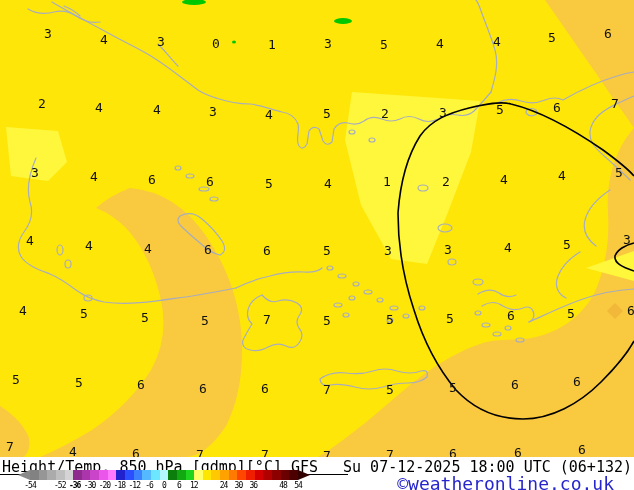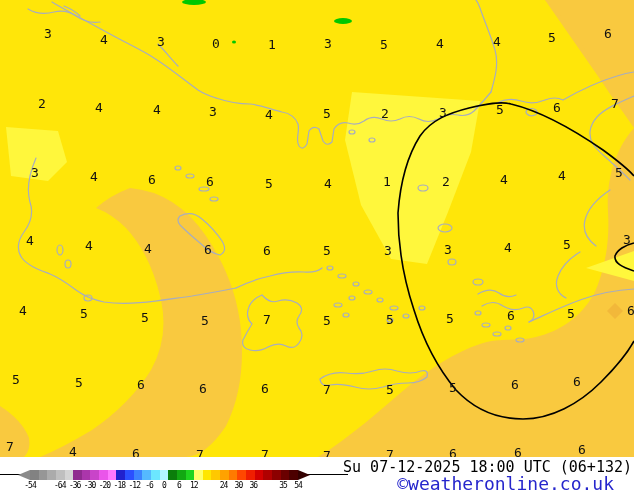--- a/index.html
+++ b/index.html
@@ -170,20 +170,21 @@
           <text x="265" y="459" text-anchor="middle">7</text>
           <text x="327" y="460" text-anchor="middle">7</text>
           <text x="390" y="459" text-anchor="middle">7</text>
           <text x="453" y="458" text-anchor="middle">6</text>
           <text x="518" y="457" text-anchor="middle">6</text>
           <text x="582" y="454" text-anchor="middle">6</text>
         </g>
       </svg>
   </div>
   <div class="infobar">
+    <span class="product">Height/Temp. 850 hPa [gdmp][°C] GFS</span>
     <span class="datetime">Su 07-12-2025 18:00 UTC (06+132)</span>
     <div class="title-rule"></div>
     <div class="scalewrap">
       <div class="arrow left"></div>
       <div class="scalebar" id="scale-bar">
           <div style="background: rgb(130, 130, 130);"></div>
           <div style="background: rgb(150, 150, 150);"></div>
           <div style="background: rgb(171, 171, 171);"></div>
           <div style="background: rgb(191, 191, 191);"></div>
           <div style="background: rgb(212, 212, 212);"></div>
@@ -211,34 +212,34 @@
           <div style="background: rgb(212, 0, 0);"></div>
           <div style="background: rgb(176, 0, 0);"></div>
           <div style="background: rgb(140, 0, 0);"></div>
           <div style="background: rgb(106, 0, 0);"></div>
           <div style="background: rgb(76, 0, 0);"></div>
         </div>
       <div class="arrow right"></div>
       <div class="scalelabels" id="scale-labels">
           <span style="left: 0%;">-54</span>
           <span style="left: 5.55556%; margin-top: 24px;">-48</span>
-          <span style="left: 11.1111%;">-64</span>
-          <span style="left: 16.6667%;">-36</span>
+          <span style="left: 11.1111%;">-52</span>
+          <span style="left: 16.6667%; font-weight: bold;">-36</span>
           <span style="left: 22.2222%;">-30</span>
           <span style="left: 27.7778%;">-20</span>
           <span style="left: 33.3333%;">-18</span>
           <span style="left: 38.8889%; text-align: right;">-12</span>
           <span style="left: 44.4444%;">-6</span>
           <span style="left: 50%;">0</span>
           <span style="left: 55.5556%;">6</span>
           <span style="left: 61.1111%;">12</span>
           <span style="left: 66.6667%; margin-top: 48px;">18</span>
           <span style="left: 72.2222%;">24</span>
           <span style="left: 77.7778%;">30</span>
           <span style="left: 83.3333%;">36</span>
           <span style="left: 88.8889%; margin-top: 44px;">42</span>
-          <span style="left: 94.4444%;">35</span>
+          <span style="left: 94.4444%;">48</span>
           <span style="left: 100%;">54</span>
         </div>
     </div>
     <a class="credit" href="#">©weatheronline.co.uk</a>
   </div>
 </div>
 
 </body></html>

